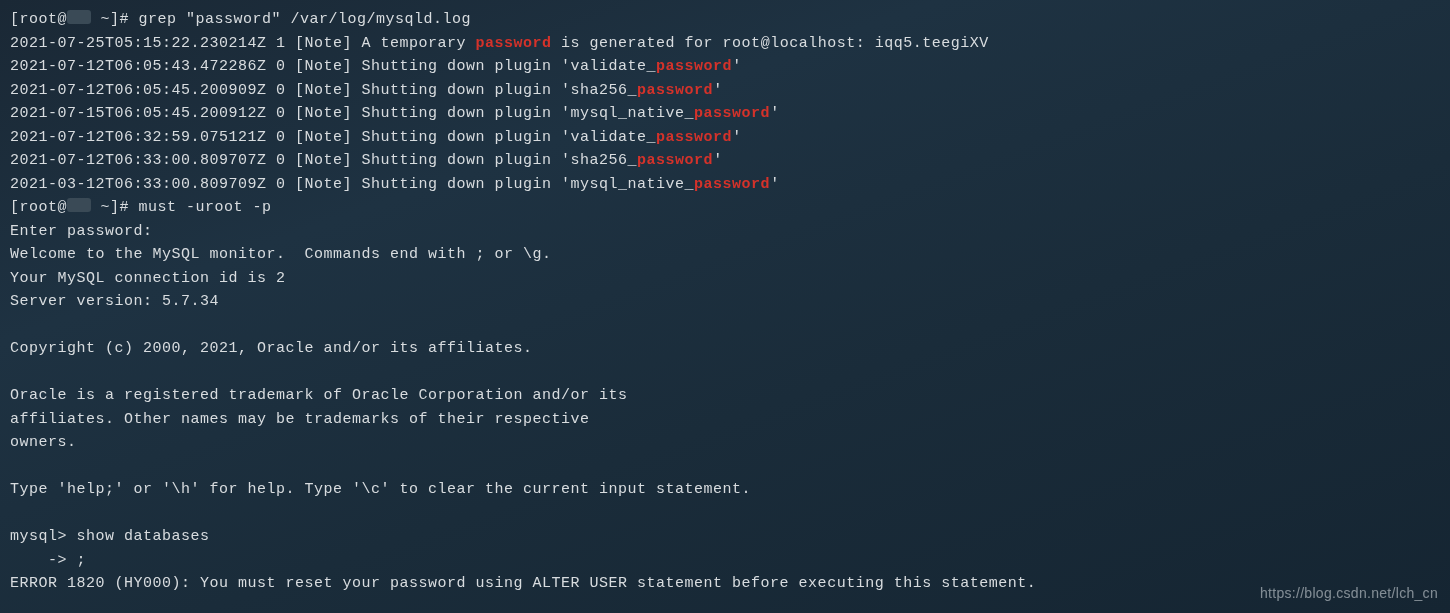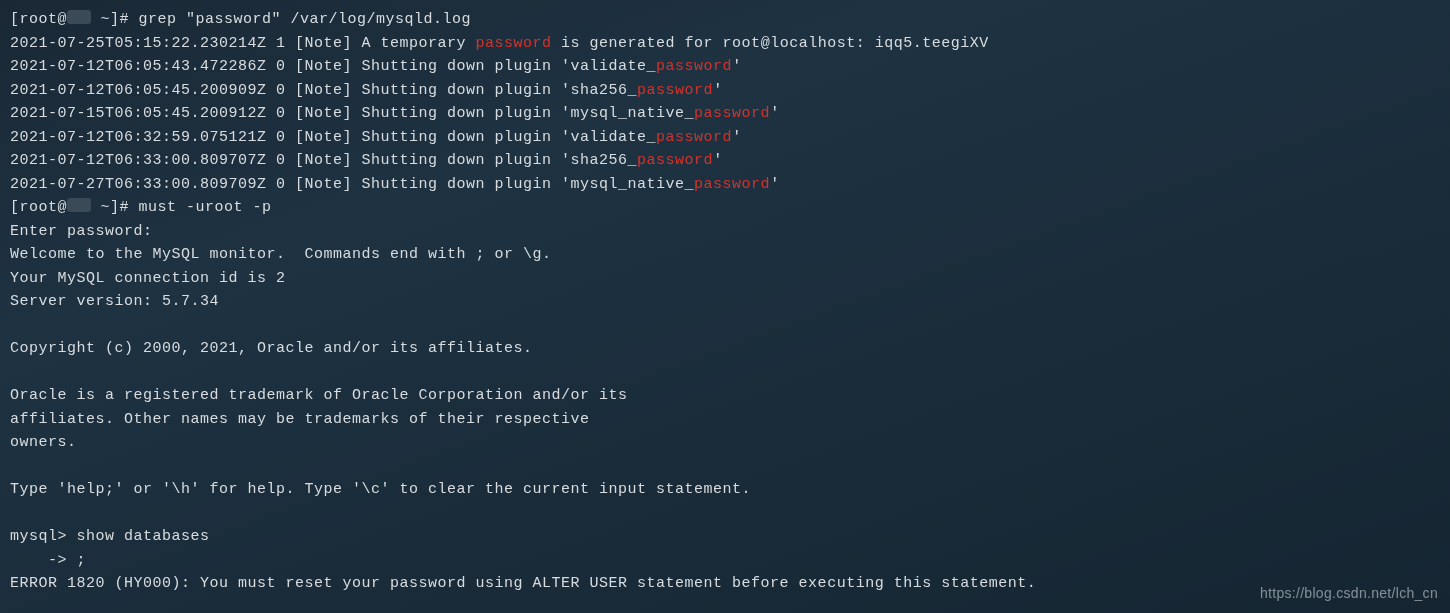--- a/index.html
+++ b/index.html
@@ -15,21 +15,21 @@
     position: relative;
     line-height: 23.5px;
     letter-spacing: 0.5px;
   }
   .terminal {
     padding: 8px 10px;
     white-space: pre;
   }
   .hl {
     color: #d4322a;
-    font-weight: normal;
+    font-weight: bold;
   }
   .redact {
     display: inline-block;
     width: 24px;
     height: 14px;
     background: #3a4a56;
     border-radius: 3px;
     vertical-align: middle;
     position: relative;
     top: -2px;
@@ -48,21 +48,21 @@
 </head>
 <body>
 
 <div class="terminal"><span><span>[root@</span><span class="redact"></span><span> ~]# </span><span>grep "password" /var/log/mysqld.log</span></span>
 <span><span>2021-07-25T05:15:22.230214Z 1 [Note] A temporary </span><span class="hl">password</span><span> is generated for root@localhost: iqq5.teegiXV</span></span>
 <span><span>2021-07-12T06:05:43.472286Z 0 [Note] Shutting down plugin 'validate_</span><span class="hl">password</span><span>'</span></span>
 <span><span>2021-07-12T06:05:45.200909Z 0 [Note] Shutting down plugin 'sha256_</span><span class="hl">password</span><span>'</span></span>
 <span><span>2021-07-15T06:05:45.200912Z 0 [Note] Shutting down plugin 'mysql_native_</span><span class="hl">password</span><span>'</span></span>
 <span><span>2021-07-12T06:32:59.075121Z 0 [Note] Shutting down plugin 'validate_</span><span class="hl">password</span><span>'</span></span>
 <span><span>2021-07-12T06:33:00.809707Z 0 [Note] Shutting down plugin 'sha256_</span><span class="hl">password</span><span>'</span></span>
-<span><span>2021-07-27T06:33:00.809709Z 0 [Note] Shutting down plugin 'mysql_native_</span><span class="hl">password</span><span>'</span></span>
+<span><span>2021-03-12T06:33:00.809709Z 0 [Note] Shutting down plugin 'mysql_native_</span><span class="hl">password</span><span>'</span></span>
 <span><span>[root@</span><span class="redact"></span><span> ~]# </span><span>must -uroot -p</span></span>
 <span>Enter password: 
 Welcome to the MySQL monitor.  Commands end with ; or \g.
 Your MySQL connection id is 2
 Server version: 5.7.34
 
 Copyright (c) 2000, 2021, Oracle and/or its affiliates.
 
 Oracle is a registered trademark of Oracle Corporation and/or its
 affiliates. Other names may be trademarks of their respective

